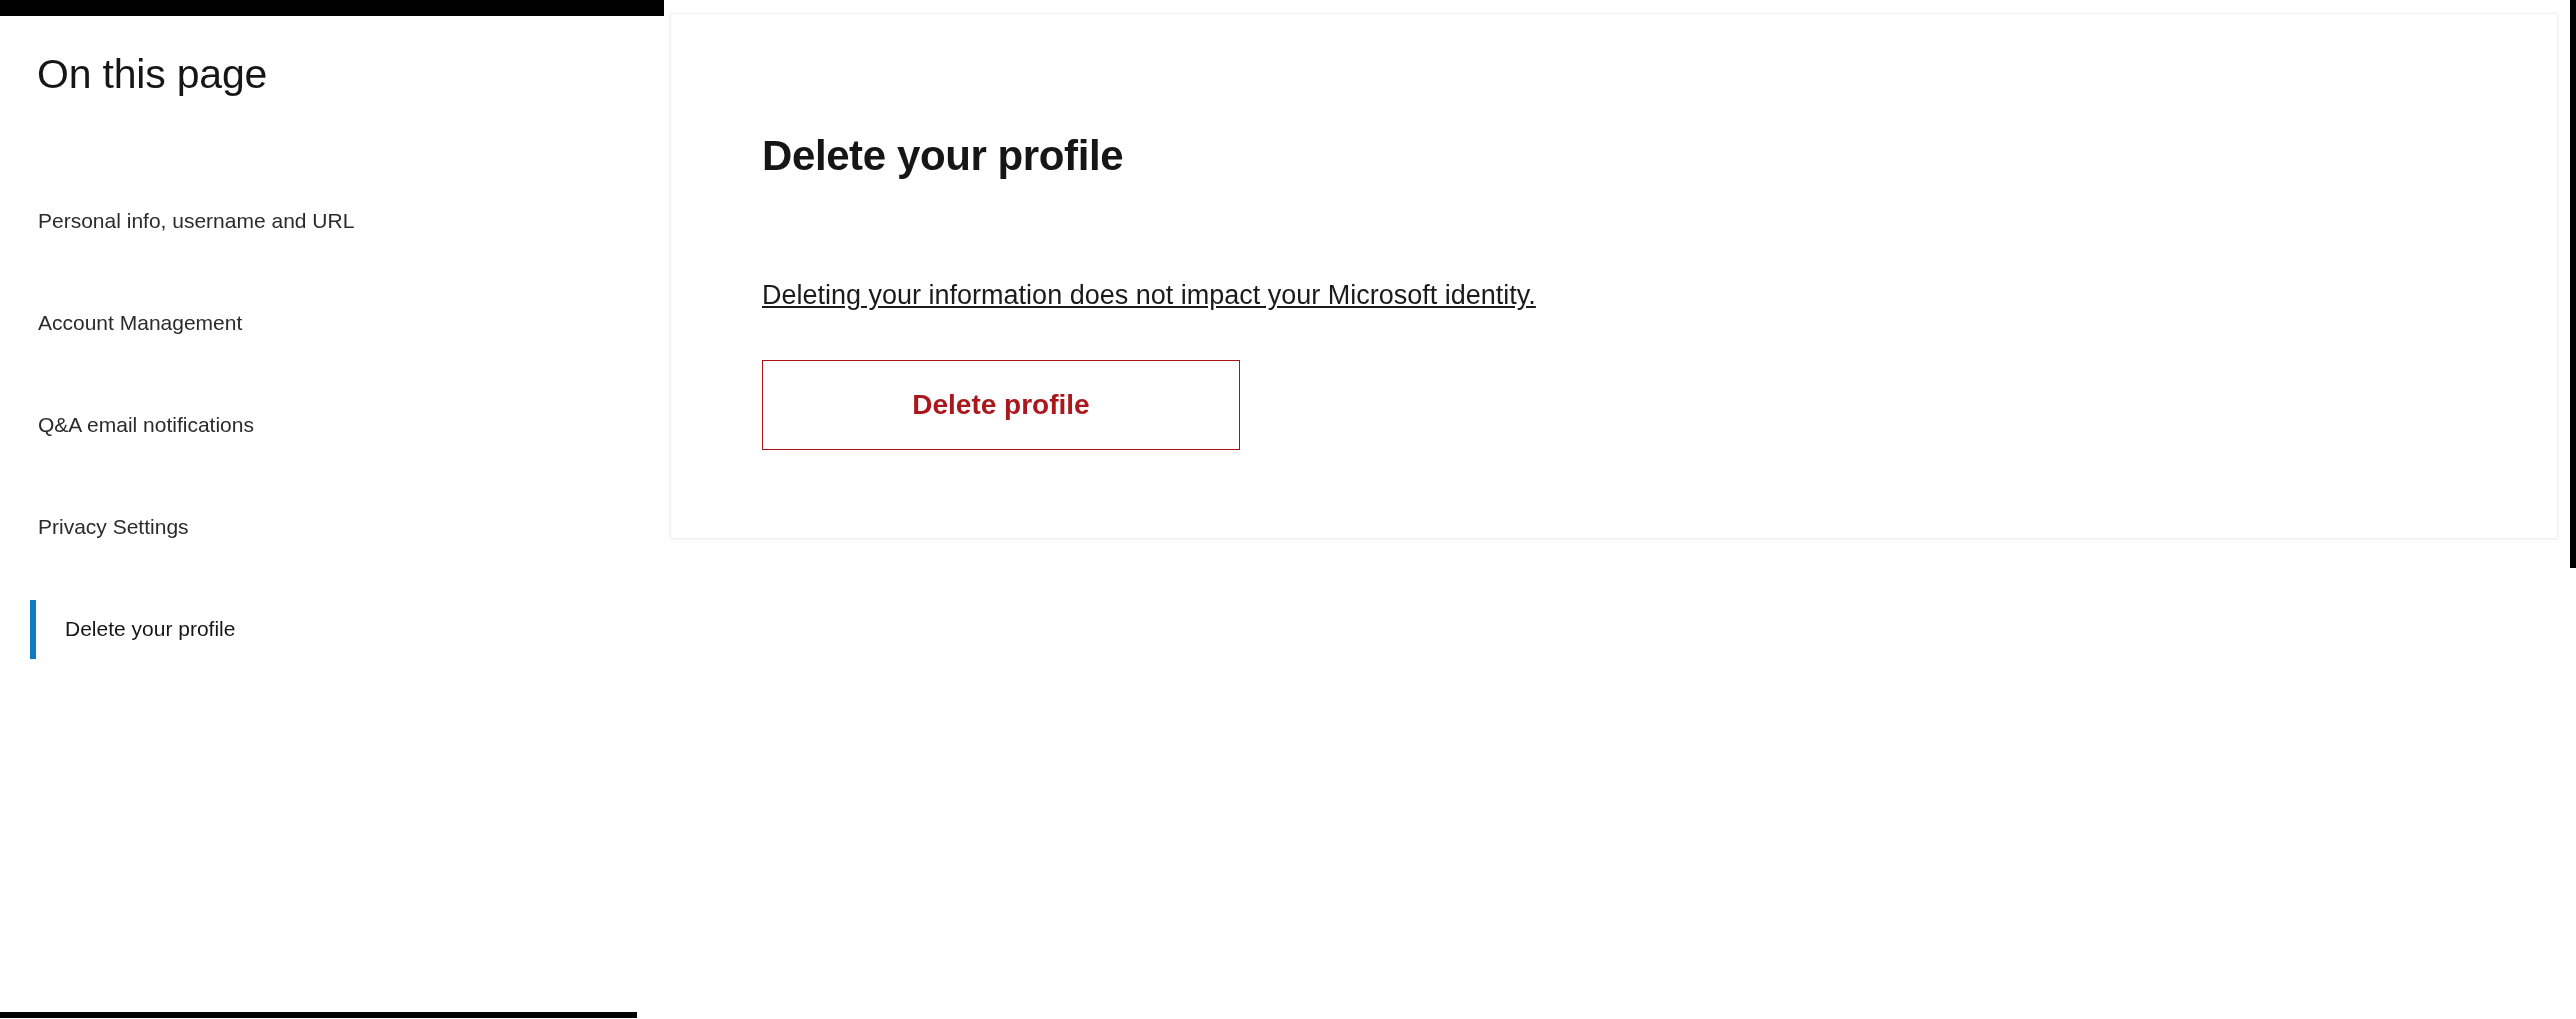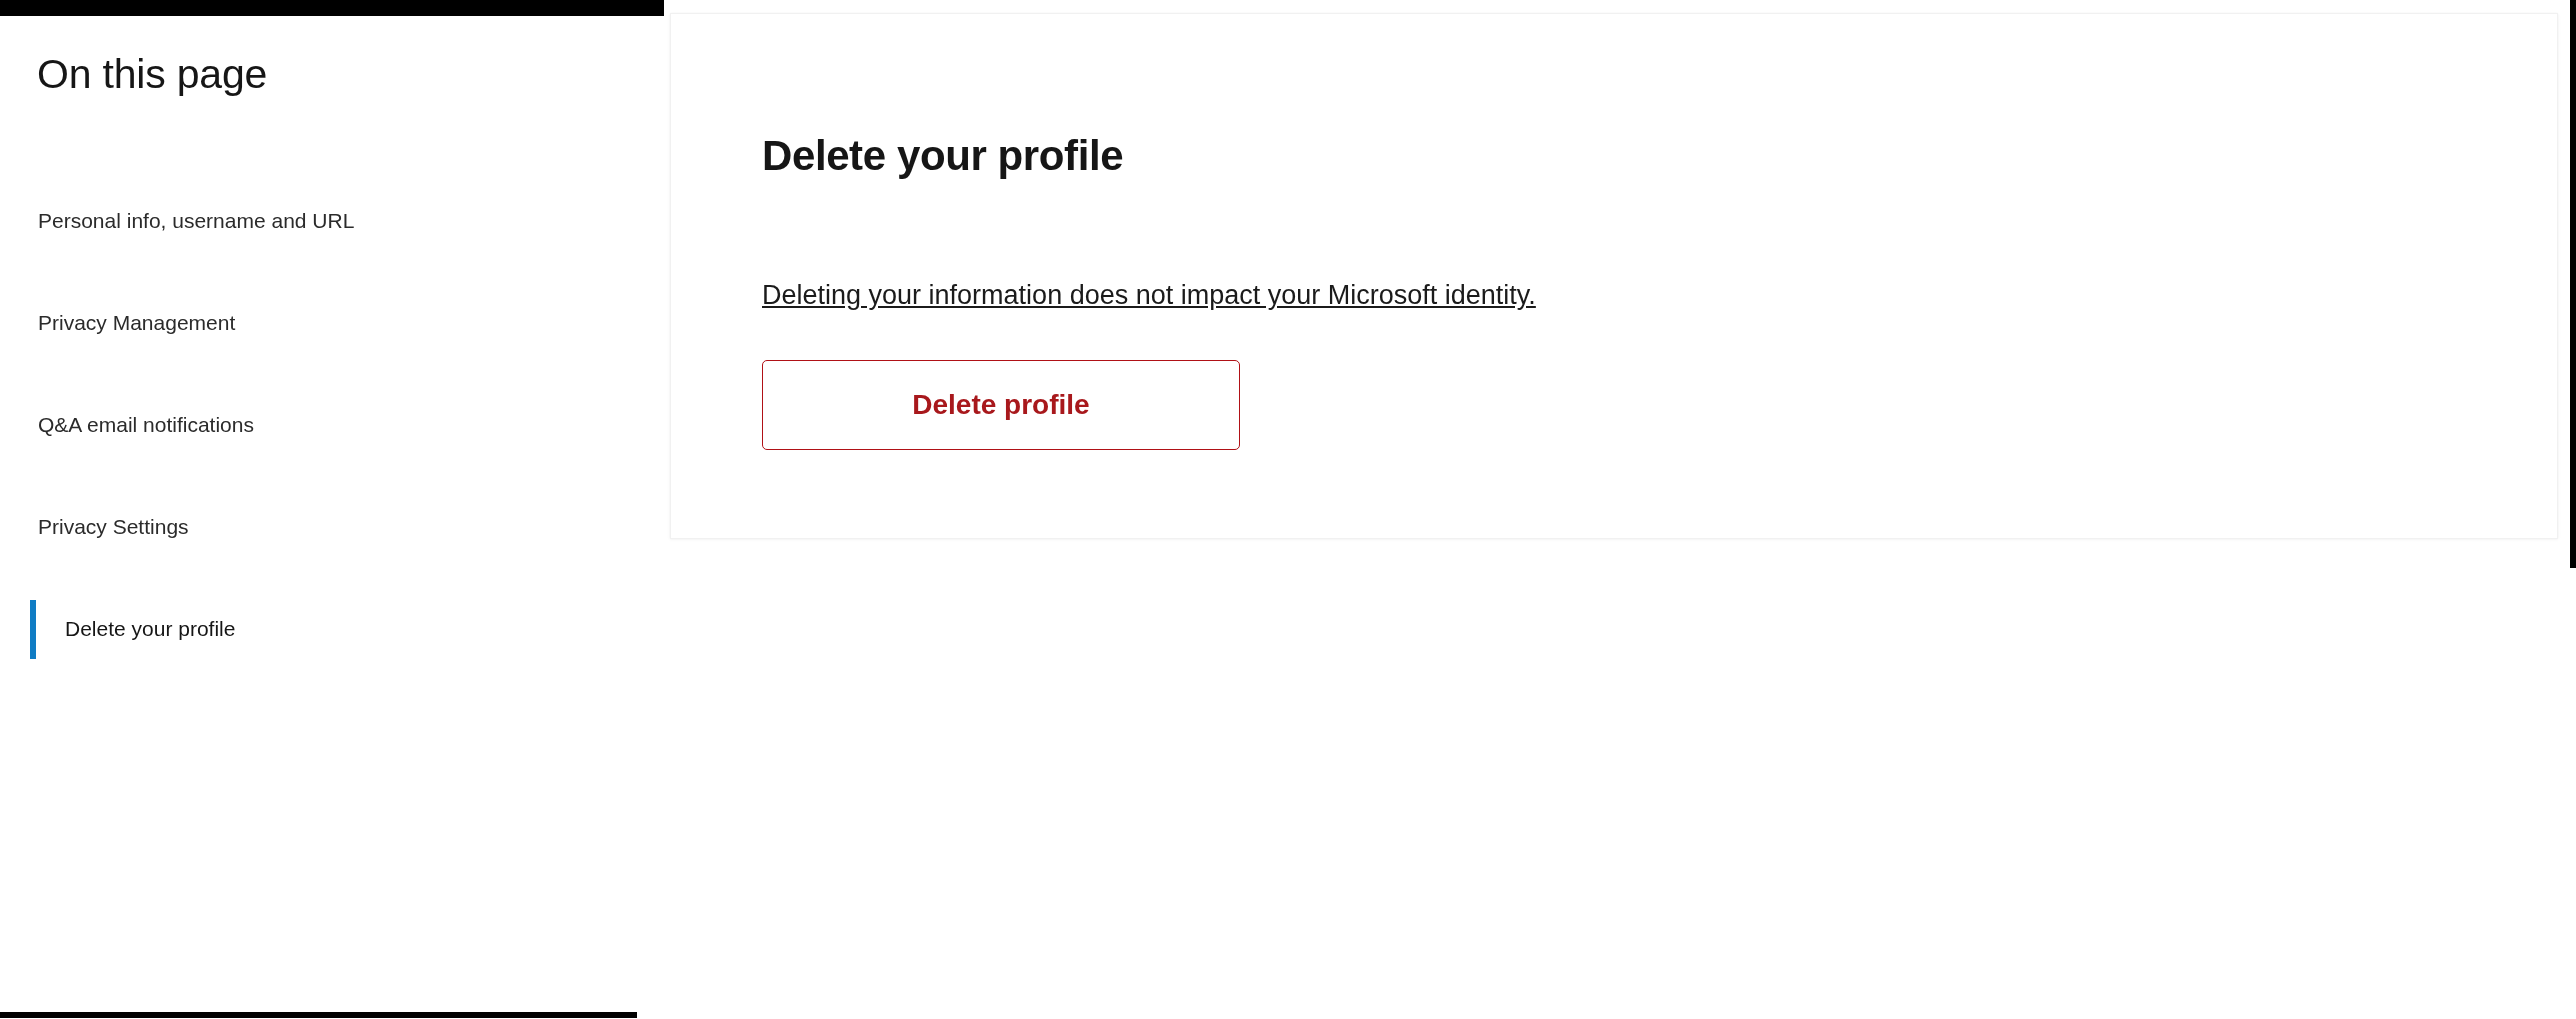--- a/index.html
+++ b/index.html
@@ -160,21 +160,21 @@
   }
 
   .delete-profile-button {
     position: absolute;
     left: 0;
     top: 346px;
     width: 478px;
     height: 90px;
     background: #ffffff;
     border: 1.4px solid #b01116;
-    border-radius: 5px;
+    border-radius: 0;
     box-sizing: border-box;
     display: flex;
     align-items: center;
     justify-content: center;
     cursor: pointer;
     padding: 0;
     font-family: inherit;
   }
 
   .delete-profile-button-label {
@@ -197,21 +197,21 @@
 
   <div class="toc-list">
 
     <div class="toc-item">
 
       <span class="toc-item-label">Personal info, username and URL</span>
     </div>
 
     <div class="toc-item">
 
-      <span class="toc-item-label">Privacy Management</span>
+      <span class="toc-item-label">Account Management</span>
     </div>
 
 
 
     <div class="toc-item">
 
       <span class="toc-item-label">Q&amp;A email notifications</span>
     </div>
 
     <div class="toc-item">

